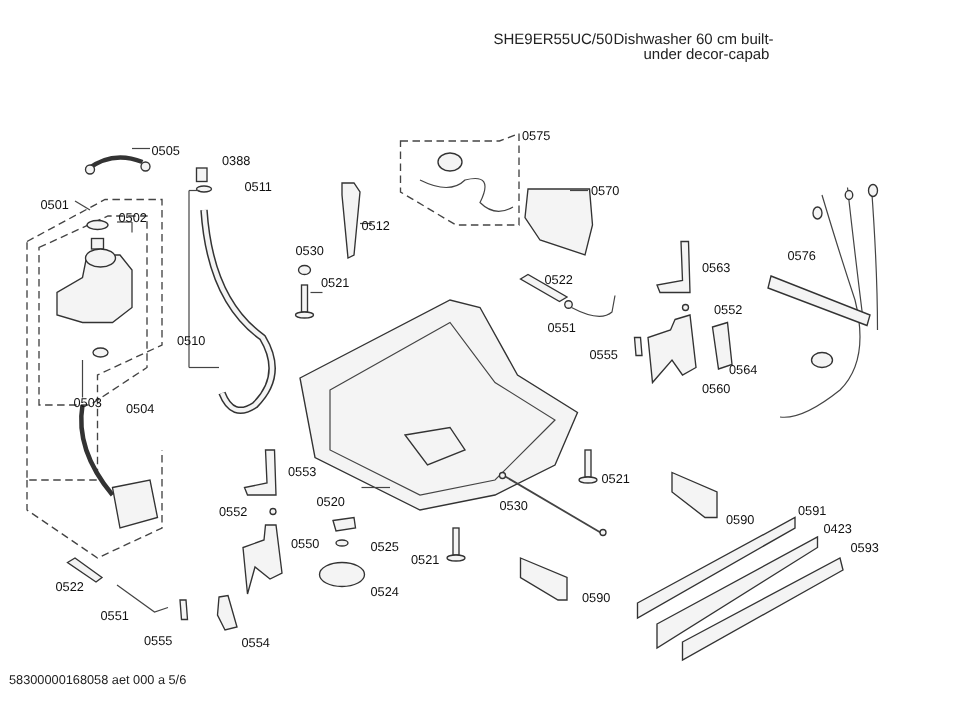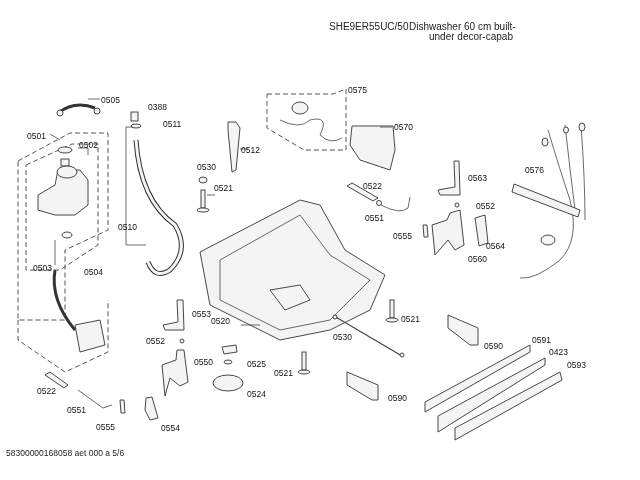--- a/index.html
+++ b/index.html
@@ -150,37 +150,37 @@
     <path class="pt" d="M455 428 L560 372 L562 380 L455 440 Z"></path>
   </g>
 </svg>
 
 <div class="lbl" style="left:101px;top:95px;">0505</div>
 <div class="lbl" style="left:148px;top:102px;">0388</div>
 <div class="lbl" style="left:163px;top:119px;">0511</div>
 <div class="lbl" style="left:27px;top:131px;">0501</div>
 <div class="lbl" style="left:79px;top:140px;">0502</div>
 <div class="lbl" style="left:118px;top:202px;margin-top:20px;">0510</div>
-<div class="lbl" style="left:33px;top:263px;">0503</div>
+<div class="lbl" style="left:49px;top:263px;">0503</div>
 <div class="lbl" style="left:84px;top:267px;">0504</div>
 <div class="lbl" style="left:197px;top:162px;">0530</div>
 <div class="lbl" style="left:214px;top:183px;">0521</div>
 <div class="lbl" style="left:241px;top:145px;">0512</div>
 <div class="lbl" style="left:348px;top:85px;text-align:right;">0575</div>
 <div class="lbl" style="left:394px;top:122px;">0570</div>
 <div class="lbl" style="left:363px;top:181px;">0522</div>
 <div class="lbl" style="left:365px;top:213px;">0551</div>
 <div class="lbl" style="left:393px;top:231px;">0555</div>
 <div class="lbl" style="left:468px;top:173px;">0563</div>
 <div class="lbl" style="left:476px;top:201px;">0552</div>
 <div class="lbl" style="left:486px;top:241px;">0564</div>
 <div class="lbl" style="left:468px;top:254px;">0560</div>
 <div class="lbl" style="left:525px;top:165px;">0576</div>
 <div class="lbl" style="left:192px;top:309px;">0553</div>
-<div class="lbl" style="left:211px;top:316px;">0520</div>
+<div class="lbl" style="left:211px;top:329px;">0520</div>
 <div class="lbl" style="left:146px;top:336px;">0552</div>
 <div class="lbl" style="left:194px;top:357px;">0550</div>
 <div class="lbl" style="left:247px;top:359px;">0525</div>
 <div class="lbl" style="left:247px;top:389px;">0524</div>
 <div class="lbl" style="left:274px;top:368px;">0521</div>
 <div class="lbl" style="left:401px;top:314px;">0521</div>
 <div class="lbl" style="left:333px;top:332px;">0530</div>
 <div class="lbl" style="left:484px;top:341px;">0590</div>
 <div class="lbl" style="left:388px;top:393px;">0590</div>
 <div class="lbl" style="left:532px;top:335px;">0591</div>

